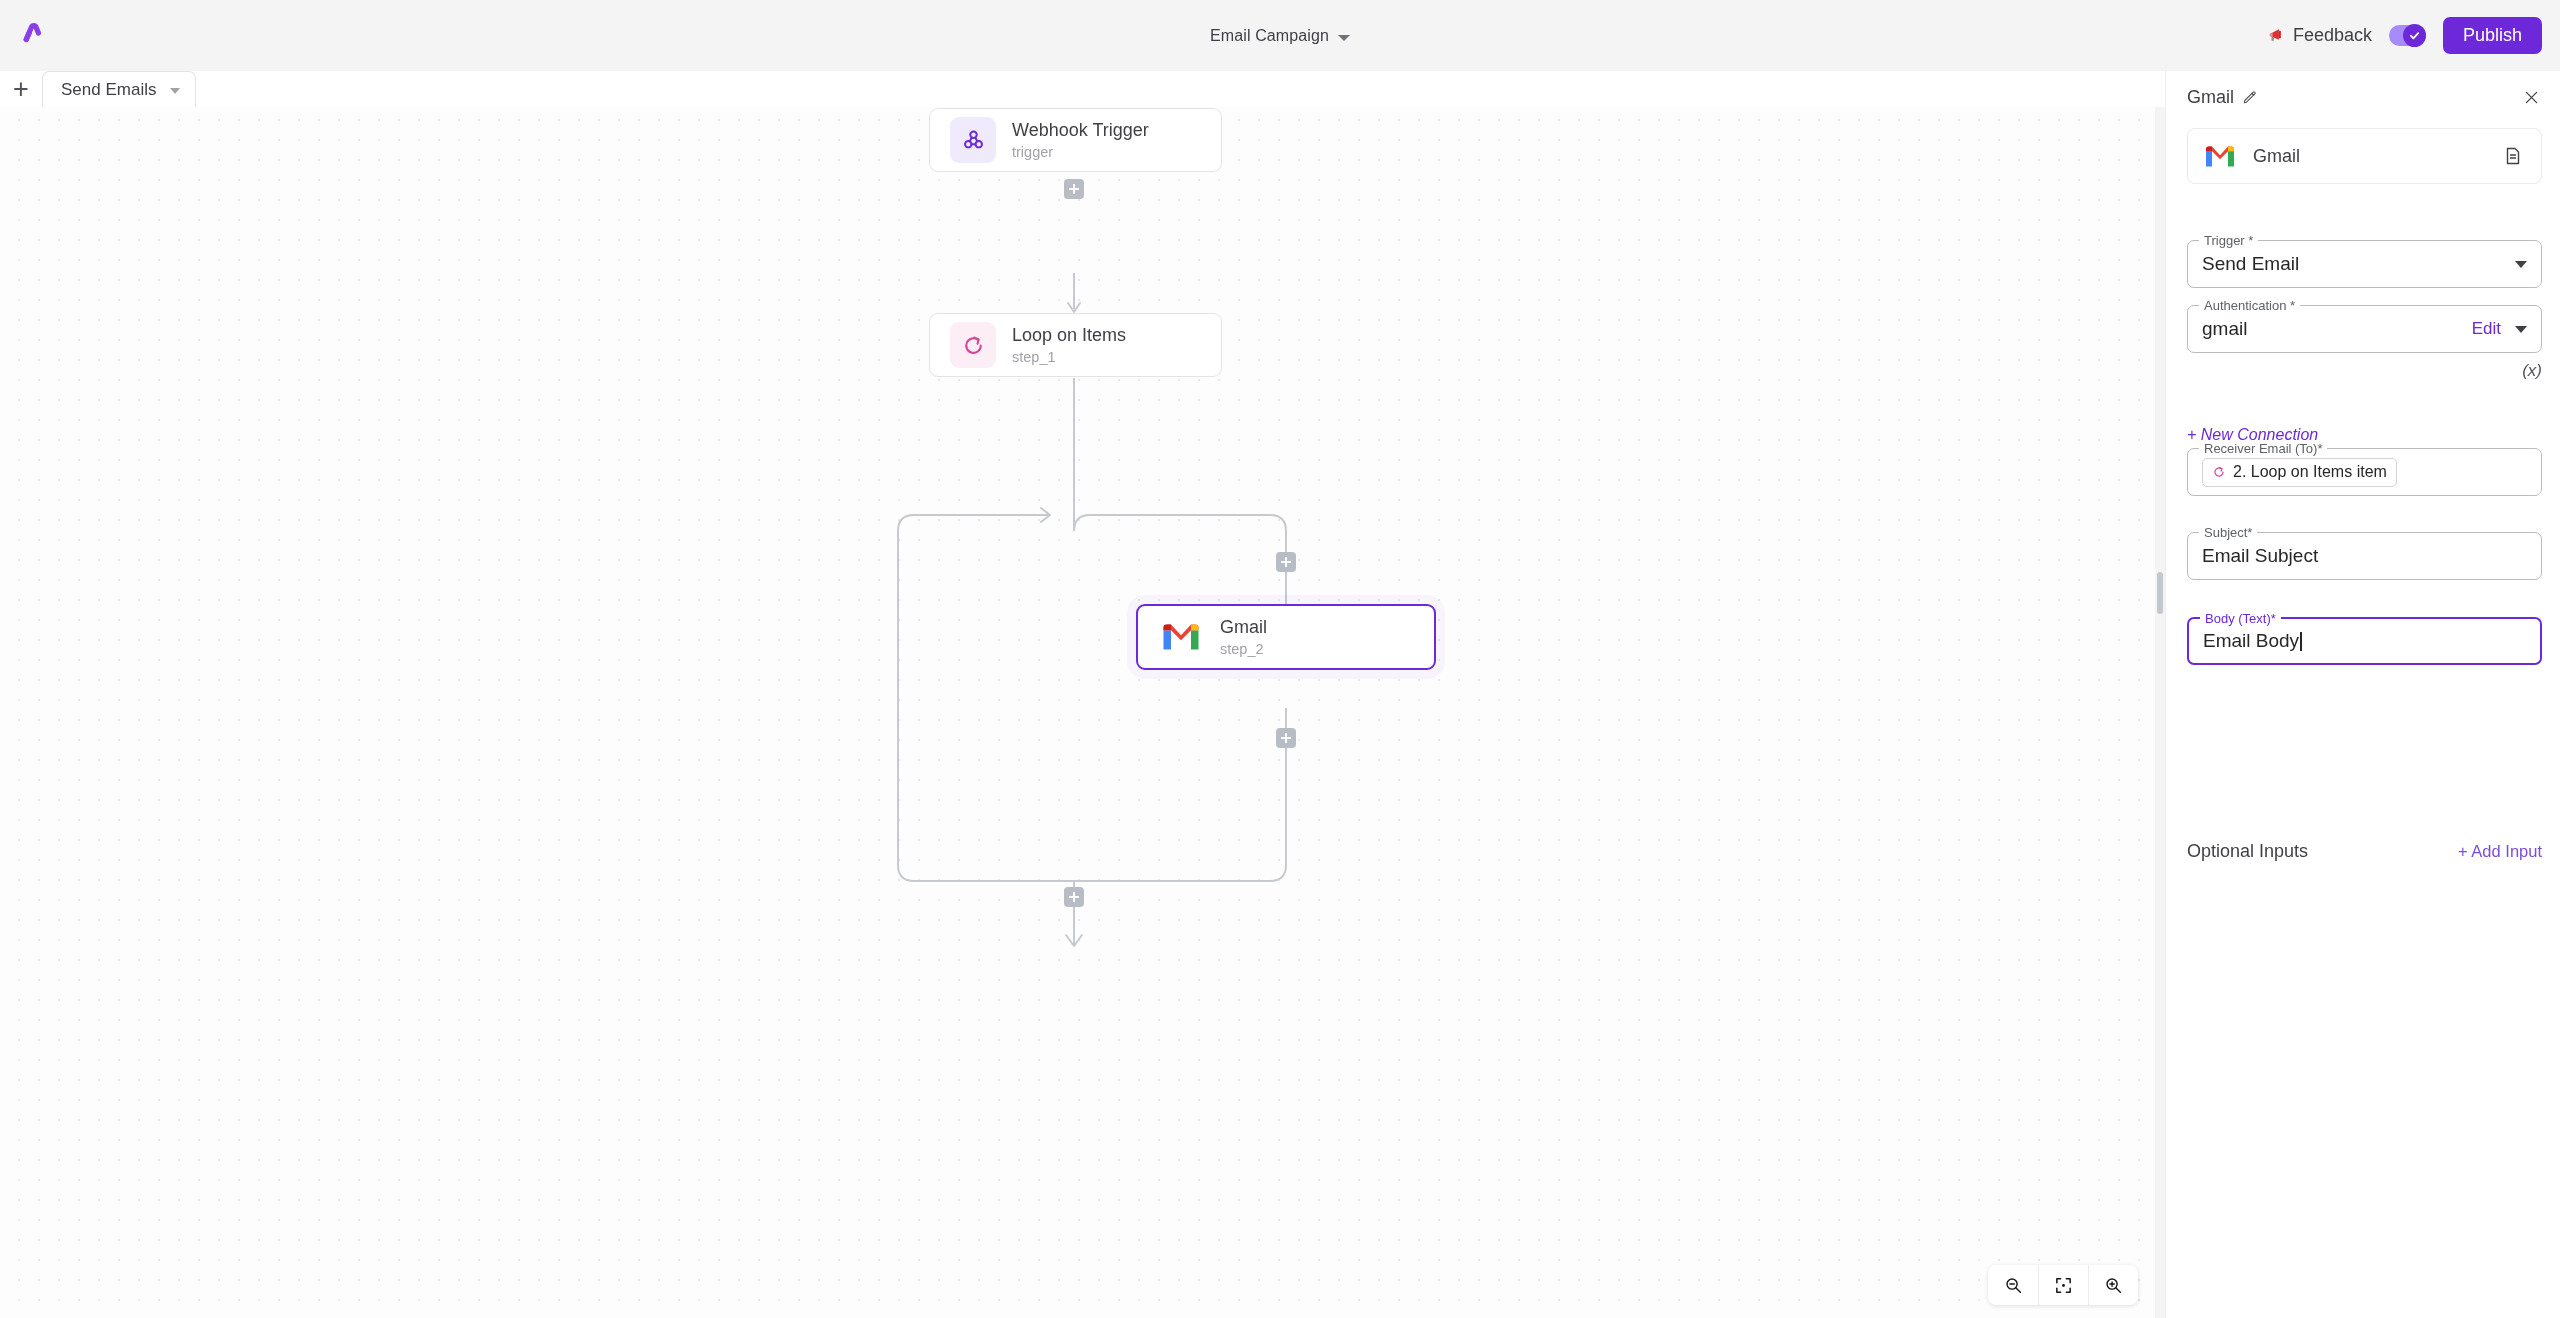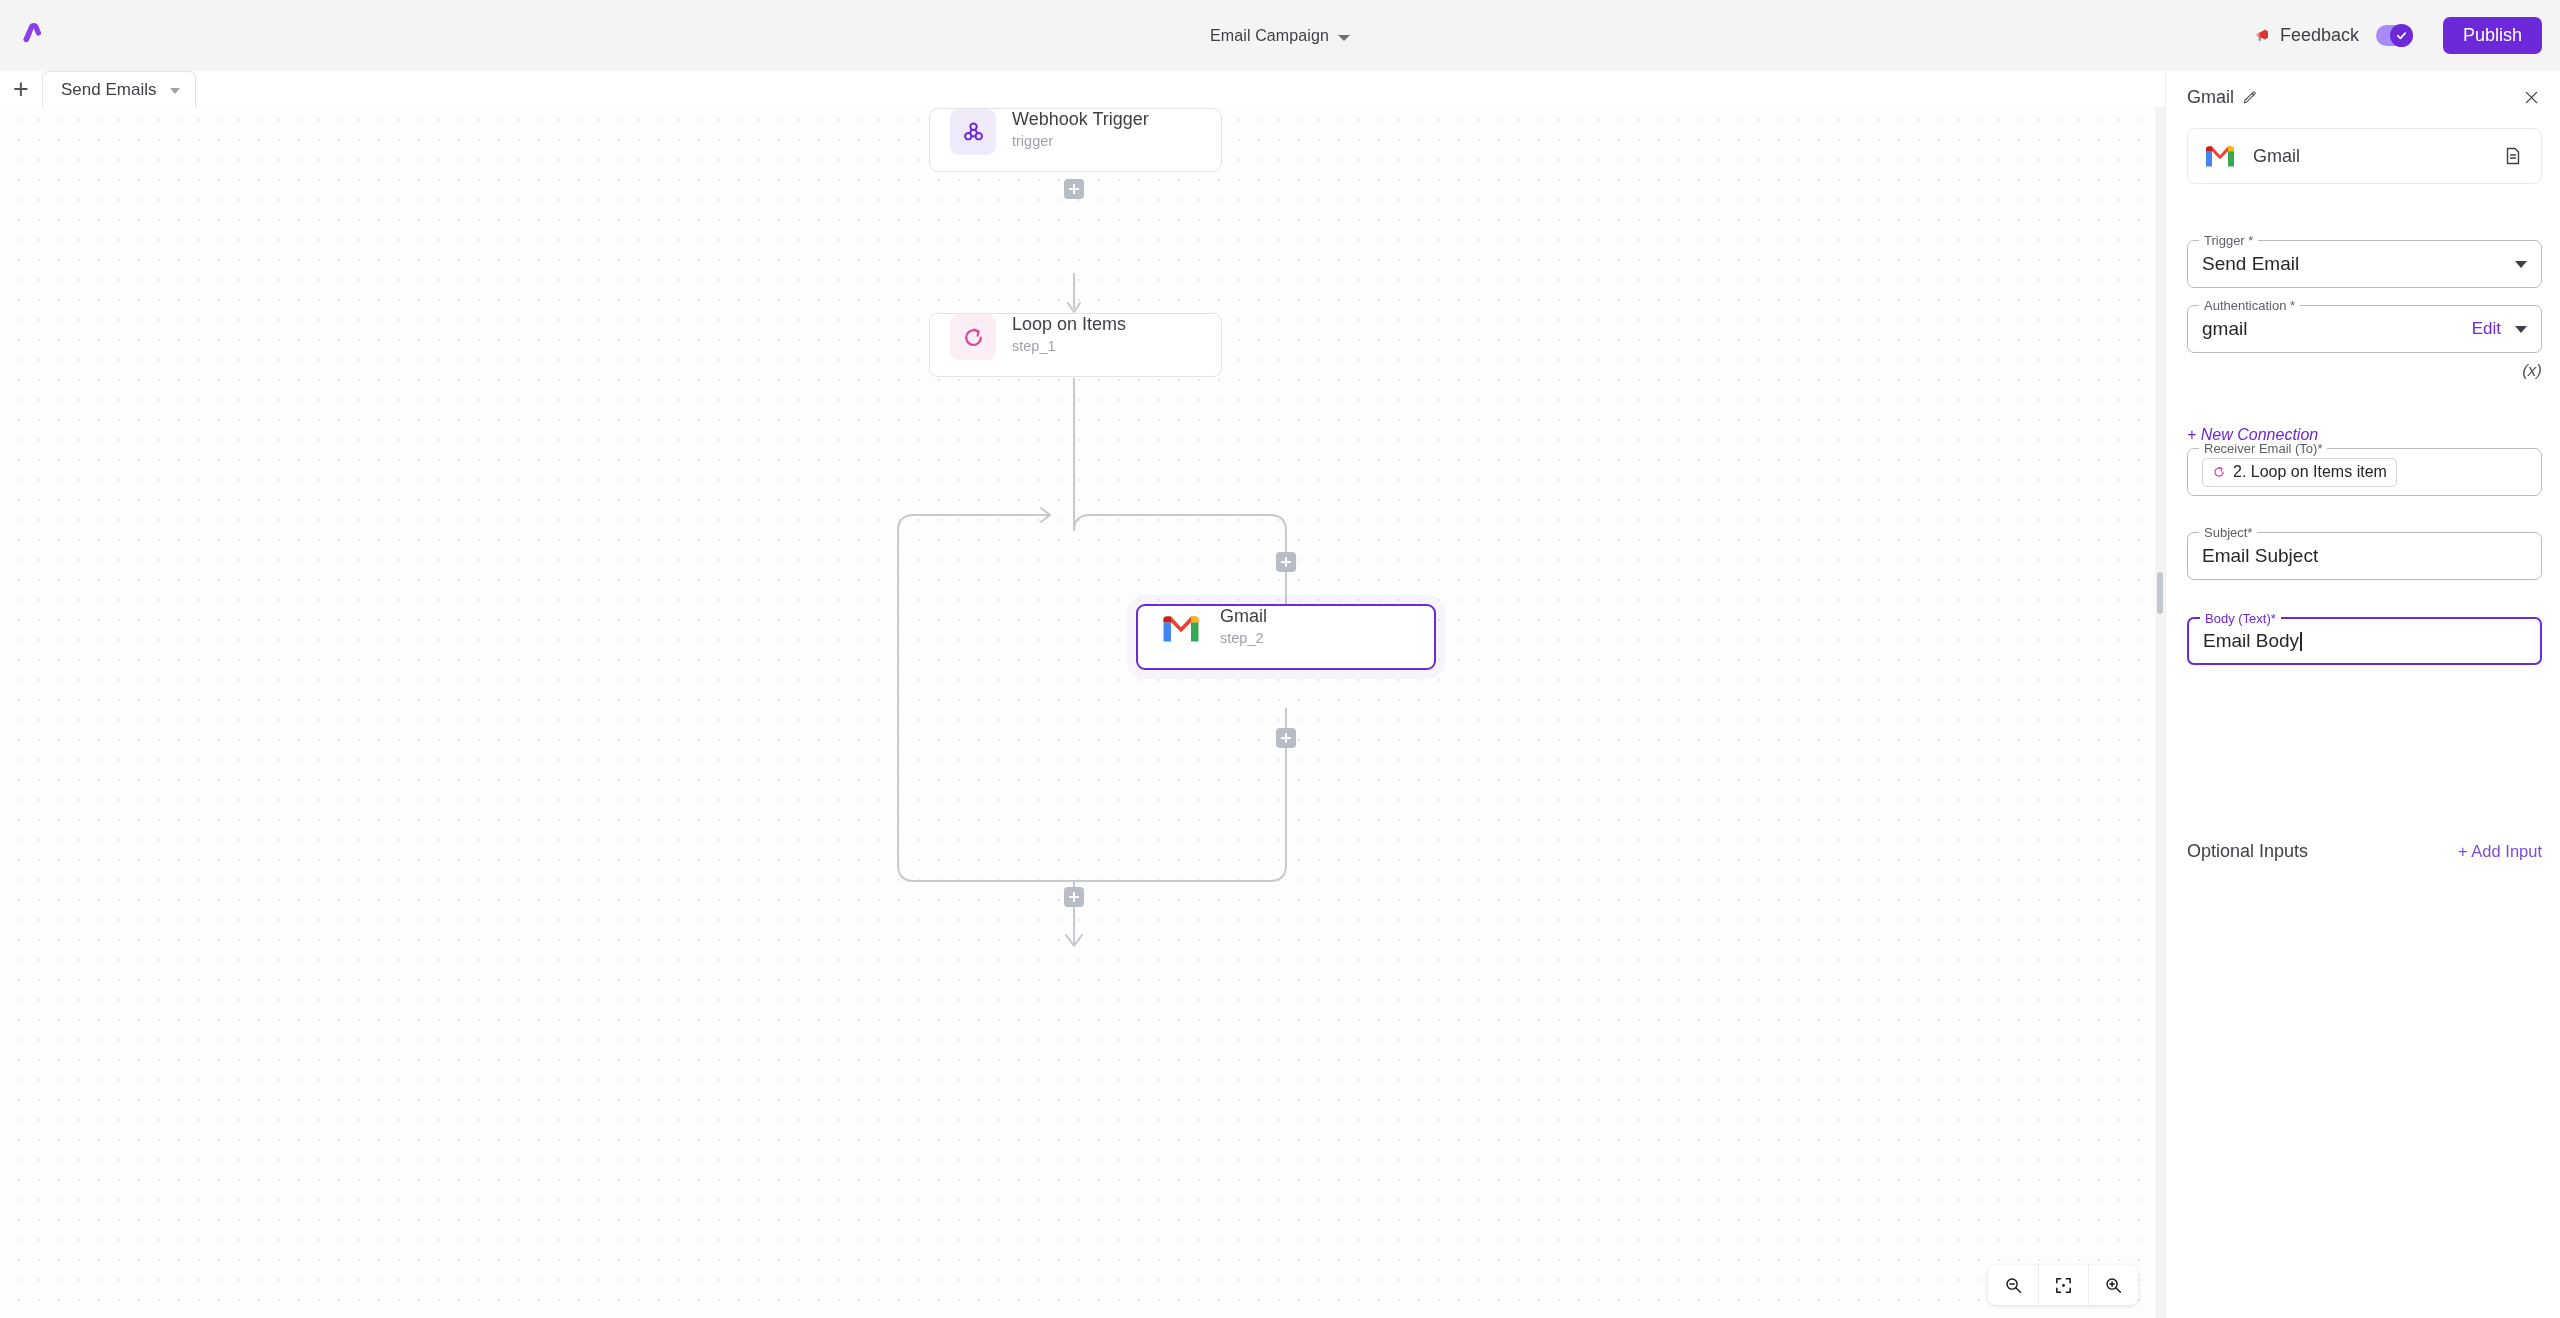--- a/index.html
+++ b/index.html
@@ -53,21 +53,20 @@
     position: absolute; right: 0px; top: -1px;
     width: 23px; height: 23px; border-radius: 50%;
     background: #6d28d9; display: flex; align-items: center; justify-content: center;
   }
   .toggle .knob svg { width: 13px; height: 13px; }
   .publish-btn {
     background: #6d28d9; color: #fff; font-size: 18px;
     padding: 9px 20px 10px; border-radius: 7px; border: none;
     cursor: pointer; line-height: 1;
     font-family: "Liberation Sans", sans-serif;
-    margin-left: 13px;
   }
 
   
   .tabstrip {
     position: absolute; left: 0; top: 71px; width: 2155px; height: 36px;
     background: #ffffff; display: flex; align-items: flex-end;
   }
   .tab-add {
     width: 42px; height: 36px; display: flex; align-items: center;
     justify-content: center; color: #52525b; font-size: 27px;
@@ -105,21 +104,21 @@
   }
   .gutter-thumb {
     position: absolute; left: 2157px; top: 572px; width: 6px; height: 42px;
     border-radius: 3px; background: #c3c8cf;
   }
 
   
   .node {
     position: absolute; background: #fff;
     border: 1px solid #e4e4e7; border-radius: 9px;
-    display: flex; align-items: flex-start; gap: 16px; padding-left: 20px;
+    display: flex; align-items: center; gap: 16px; padding-left: 20px;
     cursor: pointer;
   }
   .node.selected {
     border: 2px solid #6d28d9;
     box-shadow: 0 0 0 9px rgba(109,40,217,0.045);
   }
   .node-icon {
     width: 46px; height: 46px; border-radius: 9px;
     display: flex; align-items: center; justify-content: center; flex: none;
   }

